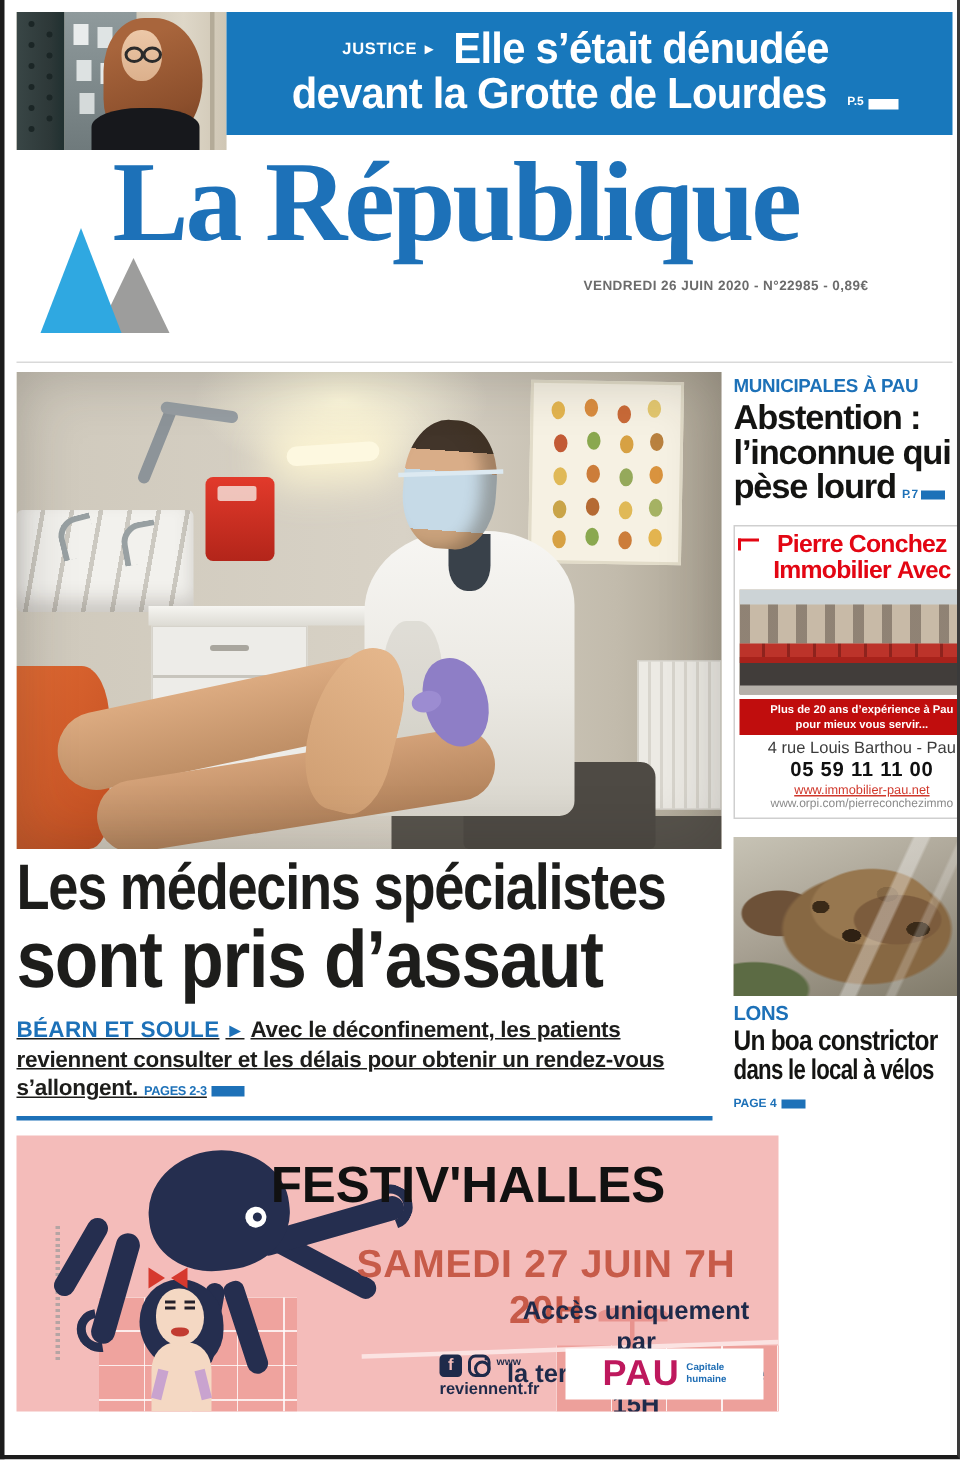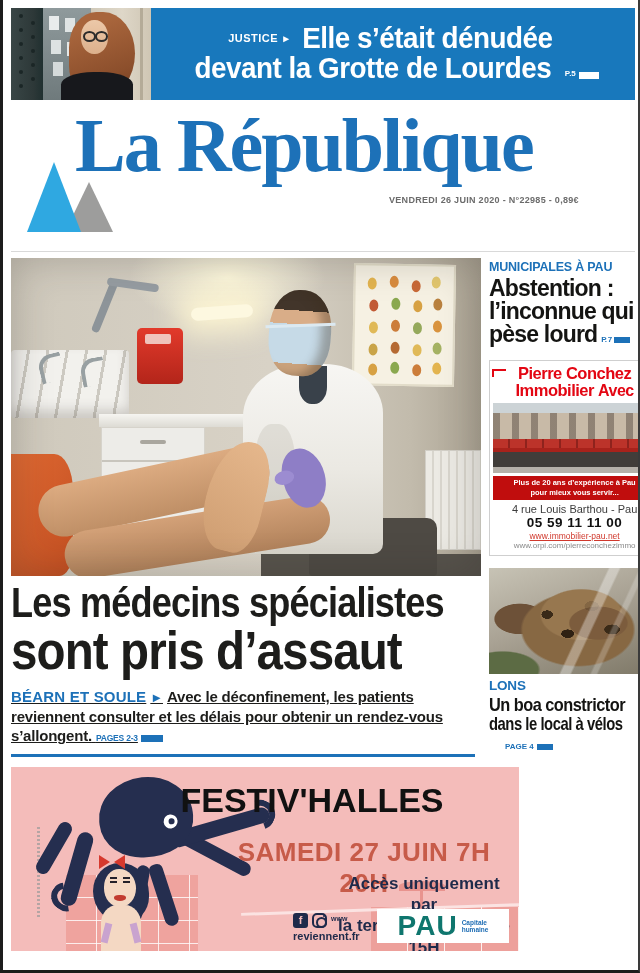--- a/index.html
+++ b/index.html
@@ -2,21 +2,21 @@
 <html><head>
 <meta charset="utf-8">
 <style>
   * { margin:0; padding:0; box-sizing:border-box; }
   html,body { width:640px; height:973px; background:#ffffff; font-family:"Liberation Sans",sans-serif; }
   .sheet { position:relative; width:640px; height:973px; background:#fff; overflow:hidden;
            border-left:3px solid #1c1c1c; border-right:2px solid #3a3a3a; border-bottom:3px solid #1c1c1c; padding:8px; }
   .vcred { position:absolute; width:3px; background:repeating-linear-gradient(180deg,#9a9a9a 0 2px,transparent 2px 4px); opacity:.7; }
 
   
-  .teaser { display:flex; height:92px; width:624px; }
+  .teaser { display:flex; height:82px; width:624px; }
   .teaser-photo { position:relative; width:140px; height:92px; background:#d8d1c2; overflow:hidden; flex:none; }
   .tp-door { position:absolute; left:0; top:0; width:32px; height:92px; background:linear-gradient(90deg,#394646,#2d3838 70%,#203030); }
   .tp-door::before { content:""; position:absolute; left:8px; top:6px; width:4px; height:4px; border-radius:50%; background:#1b2626;
      box-shadow:0 14px 0 #1b2626,0 28px 0 #1b2626,0 42px 0 #1b2626,0 56px 0 #1b2626,0 70px 0 #1b2626,12px 7px 0 #1b2626,12px 21px 0 #1b2626,12px 35px 0 #1b2626,12px 49px 0 #1b2626,12px 63px 0 #1b2626; }
   .tp-glass { position:absolute; left:32px; top:0; width:48px; height:92px; background:linear-gradient(180deg,#8f9a9c,#6f7a7c); }
   .tp-glass::before { content:""; position:absolute; left:6px; top:8px; width:10px; height:14px; background:#e9ecec;
      box-shadow:16px 2px 0 #dfe4e4,2px 24px 0 #dde2e2,18px 26px 0 #e4e8e8,4px 46px 0 #d5dada; }
   .tp-stone { position:absolute; right:0; top:0; width:64px; height:92px; background:linear-gradient(90deg,#cfc8b8,#ded7c8 55%,#cfc6b4); }
   .tp-stone::before { content:""; position:absolute; right:8px; top:0; width:3px; height:92px; background:#b4ab98; }
   .tp-hair { position:absolute; left:58px; top:4px; width:66px; height:86px; background:linear-gradient(160deg,#a8653c 20%,#8c4f2c 70%,#6f3c20);
@@ -193,21 +193,21 @@
   .f-date { position:absolute; left:210px; right:12px; top:70px; text-align:center; font-size:26px; font-weight:700; color:#c75b49; letter-spacing:.5px; }
   .f-access { position:absolute; left:326px; right:8px; top:106px; text-align:center; font-size:17px; font-weight:700; color:#1e2a4a; line-height:1.25; }
   .f-social { position:absolute; left:282px; top:146px; display:flex; align-items:flex-start; gap:4px; color:#1e2a4a; }
   .icon-fb { width:15px; height:15px; background:#1e2a4a; border-radius:3px; color:#f4bcba; font-size:11px; font-weight:700; text-align:center; line-height:15px; }
   .icon-ig { position:relative; width:15px; height:15px; border:2px solid #1e2a4a; border-radius:5px; }
   .icon-ig::before { content:""; position:absolute; left:2px; top:2px; width:7px; height:7px; border:2px solid #1e2a4a; border-radius:50%; }
   .icon-ig::after { content:""; position:absolute; right:0px; top:0px; width:2px; height:2px; background:#1e2a4a; border-radius:50%; }
   .f-www { font-size:7px; font-weight:700; margin-top:2px; }
   .f-site { position:absolute; left:282px; top:163px; font-size:11px; font-weight:700; color:#1e2a4a; }
   .pau-box { position:absolute; right:10px; bottom:8px; width:132px; height:34px; background:#fff; display:flex; align-items:center; justify-content:center; gap:4px; }
-  .pau-word { font-size:28px; font-weight:700; color:#0f766e; letter-spacing:1px; }
+  .pau-word { font-size:24px; font-weight:700; color:#be185d; letter-spacing:1px; }
   .pau-sub { font-size:6.5px; font-weight:700; color:#1e6db4; line-height:1.15; }
 </style>
 </head>
 <body>
 
 <div class="sheet">
 
   <header class="teaser">
     <div class="teaser-photo">
       <div class="tp-stone"></div>
@@ -299,21 +299,21 @@
         <div class="ad-url2">www.orpi.com/pierreconchezimmo</div>
       </div>
 
       <div class="side-story2">
         <div class="photo-boa"></div>
         <div class="side-kicker" style="font-size:13.5px; margin-top:4px;">LONS</div>
         <div class="side-head2">
           <span class="bh bh1">Un boa constrictor</span><br>
           <span class="bh bh2">dans le local à vélos</span>
         </div>
-        <div style="margin-top:2px;"><span class="side-ref" style="margin-left:16px;">PAGE 4</span><span class="bar bar-blue bar-sm"></span></div>
+        <div style="margin-top:2px;"><span class="side-ref" style="margin-left:0;">PAGE 4</span><span class="bar bar-blue bar-sm"></span></div>
       </div>
 
     </div>
   </section>
 
   <section class="festival">
     <div class="vcred" style="left:26px; top:60px; height:90px;"></div>
     <div class="f-bldg b1"></div>
     <div class="f-bldg b2"></div>
     <div class="f-rail"></div>

